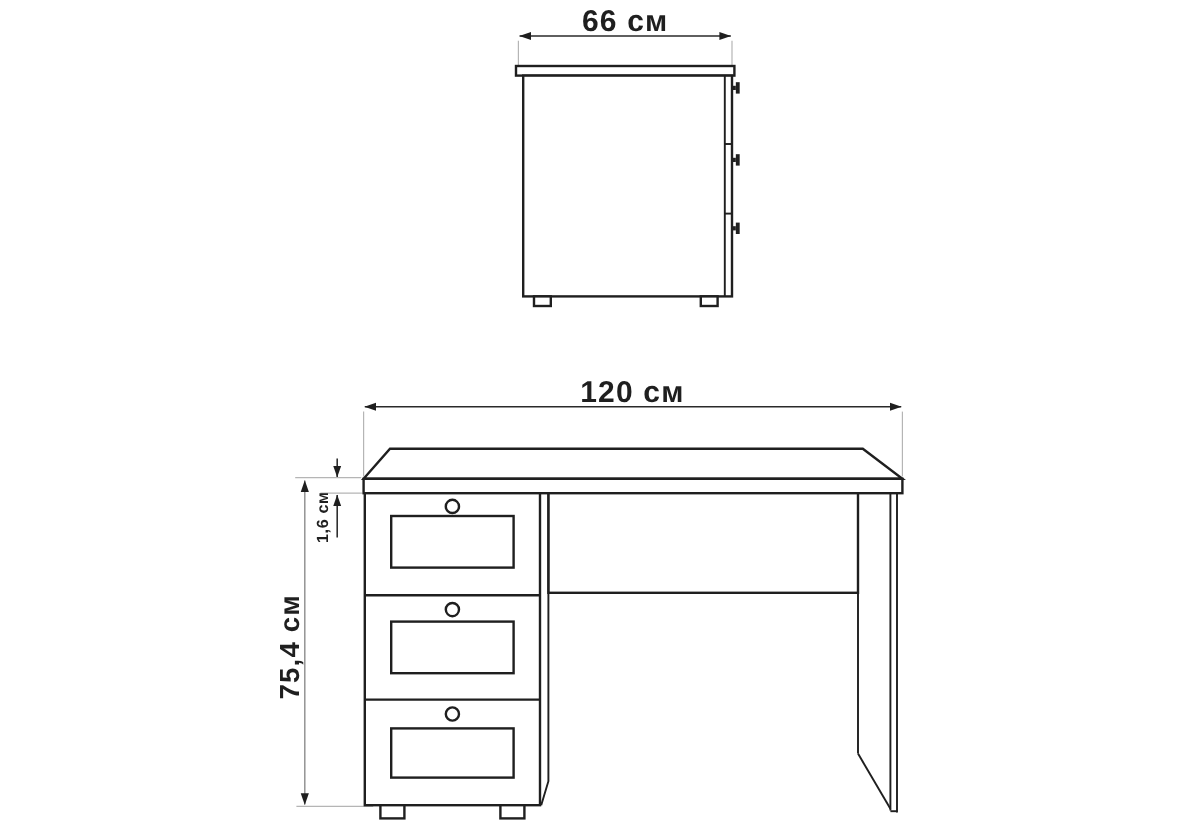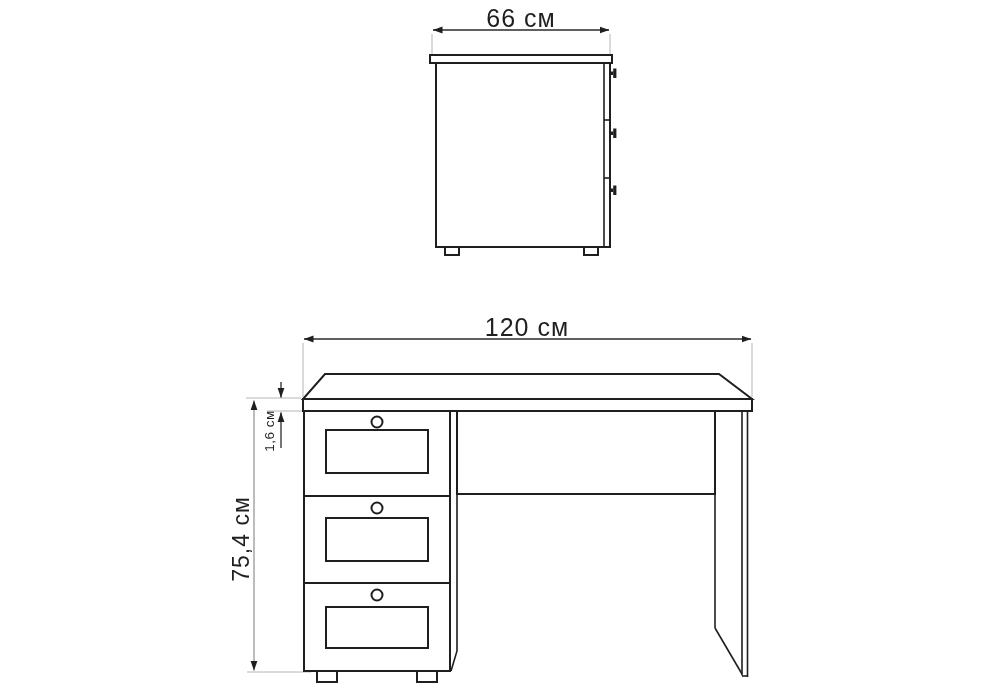--- a/index.html
+++ b/index.html
@@ -9,20 +9,21 @@
     width: 1000px;
     height: 700px;
     overflow: hidden;
     font-family: "Liberation Sans", sans-serif;
   }
   .canvas {
     position: relative;
     width: 1000px;
     height: 700px;
     background: #ffffff;
+    font-weight: bold;
   }
   svg { display: block; }
   .outline   { stroke: #1f1f1f; stroke-width: 2;   fill: none; stroke-linejoin: miter; }
   .outline-thin { stroke: #1f1f1f; stroke-width: 1.6; fill: none; }
   .filled    { fill: #ffffff; }
   .dim-line  { stroke: #2a2a2a; stroke-width: 1.3; fill: none; }
   .dim-line-gray { stroke: #8f8f8f; stroke-width: 1.2; fill: none; }
   .ext-line  { stroke: #b5b5b5; stroke-width: 1;   fill: none; }
   .knob-fill { fill: #1f1f1f; stroke: none; }
   .dim-text  {

